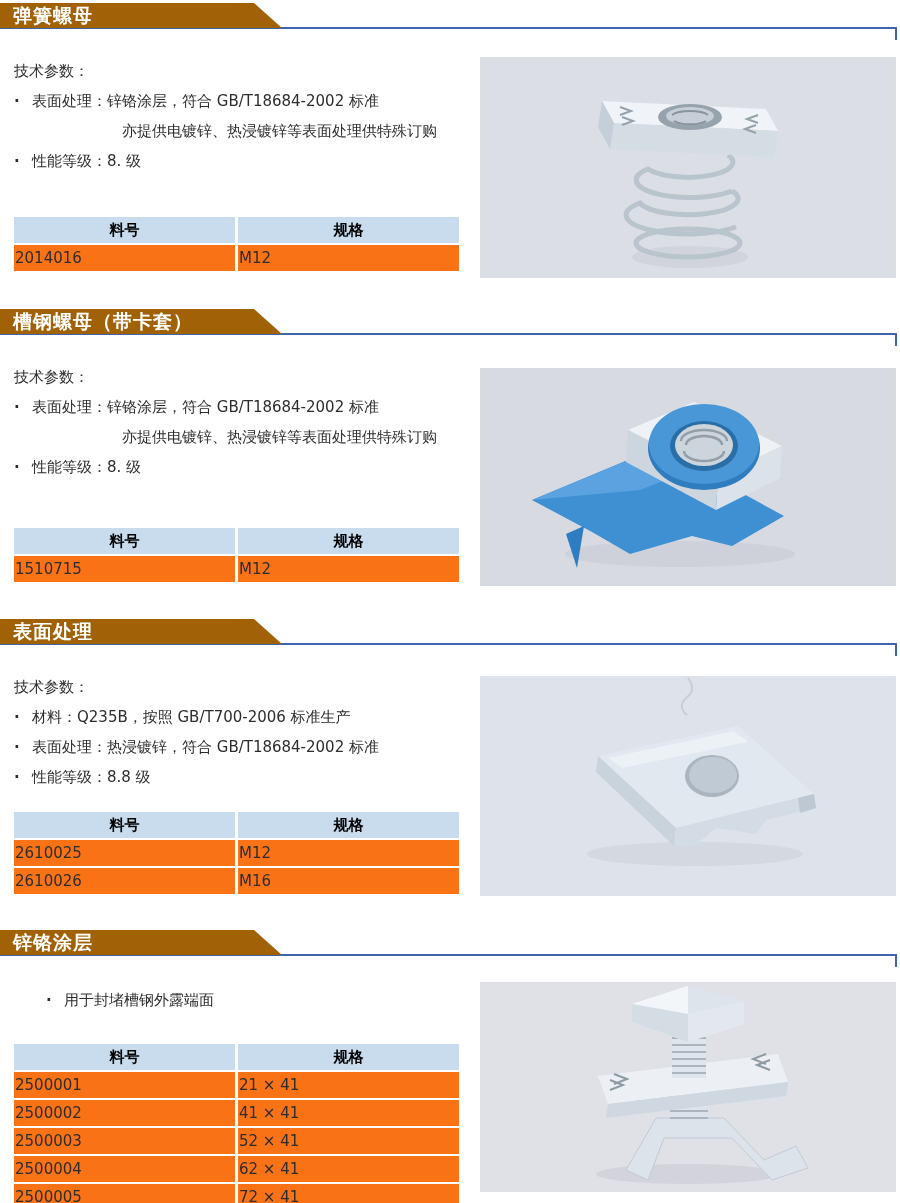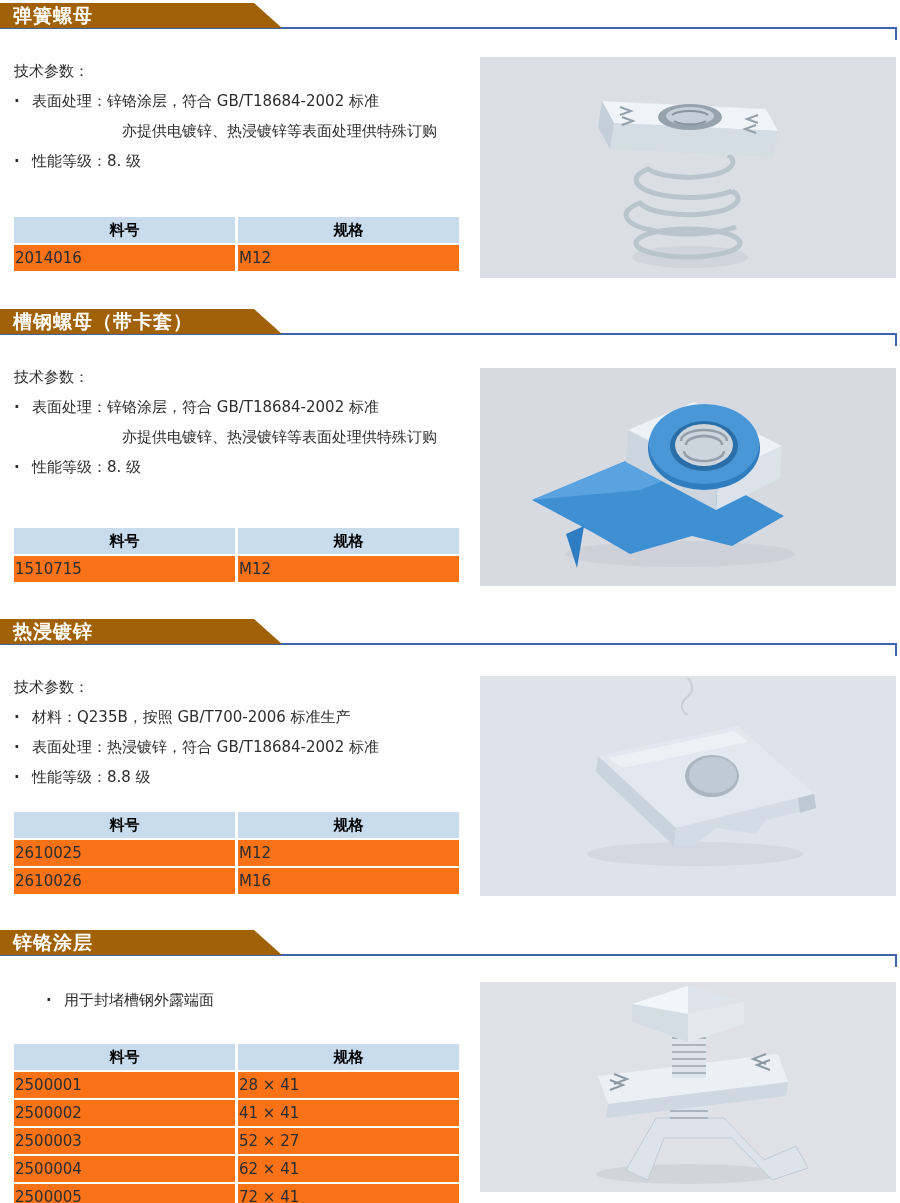--- a/index.html
+++ b/index.html
@@ -119,21 +119,21 @@
         <ellipse cx="224" cy="77" rx="29" ry="21" fill="#ccd4dc"></ellipse>
         <path d="M201,73 a23,11 0 0 1 46,0 M204,83 a20,10 0 0 0 40,0 M206,77 a18,9 0 0 1 36,0" stroke="#939ea8" fill="none" stroke-width="2.5"></path>
       </svg>
     </div>
   </section>
 
   <section class="sec" style="top:616px;height:311px;">
     <div class="uline"></div>
     <div class="utick"></div>
     <div class="banner">
-      <span class="btxt">热浸镀锌</span>
+      <span class="btxt">表面处理</span>
     </div>
     <div class="params" style="top:56px;">
         <div class="line head">技术参数：</div>
         <div class="line bullet"><span class="dot">·</span>材料：Q235B，按照 GB/T700-2006 标准生产</div>
         <div class="line bullet"><span class="dot">·</span>表面处理：热浸镀锌，符合 GB/T18684-2002 标准</div>
         <div class="line bullet"><span class="dot">·</span>性能等级：8.8 级</div>
       </div>
     <table class="ptable" style="top:194px;">
         <thead>
           <tr>
@@ -179,29 +179,29 @@
     <table class="ptable" style="top:115px;">
         <thead>
           <tr>
             <th>料号</th>
             <th>规格</th>
           </tr>
         </thead>
         <tbody>
           <tr>
             <td>2500001</td>
-            <td>28 × 41</td>
+            <td>21 × 41</td>
           </tr>
           <tr>
             <td>2500002</td>
             <td>41 × 41</td>
           </tr>
           <tr>
             <td>2500003</td>
-            <td>52 × 27</td>
+            <td>52 × 41</td>
           </tr>
           <tr>
             <td>2500004</td>
             <td>62 × 41</td>
           </tr>
           <tr>
             <td>2500005</td>
             <td>72 × 41</td>
           </tr>
         </tbody>

